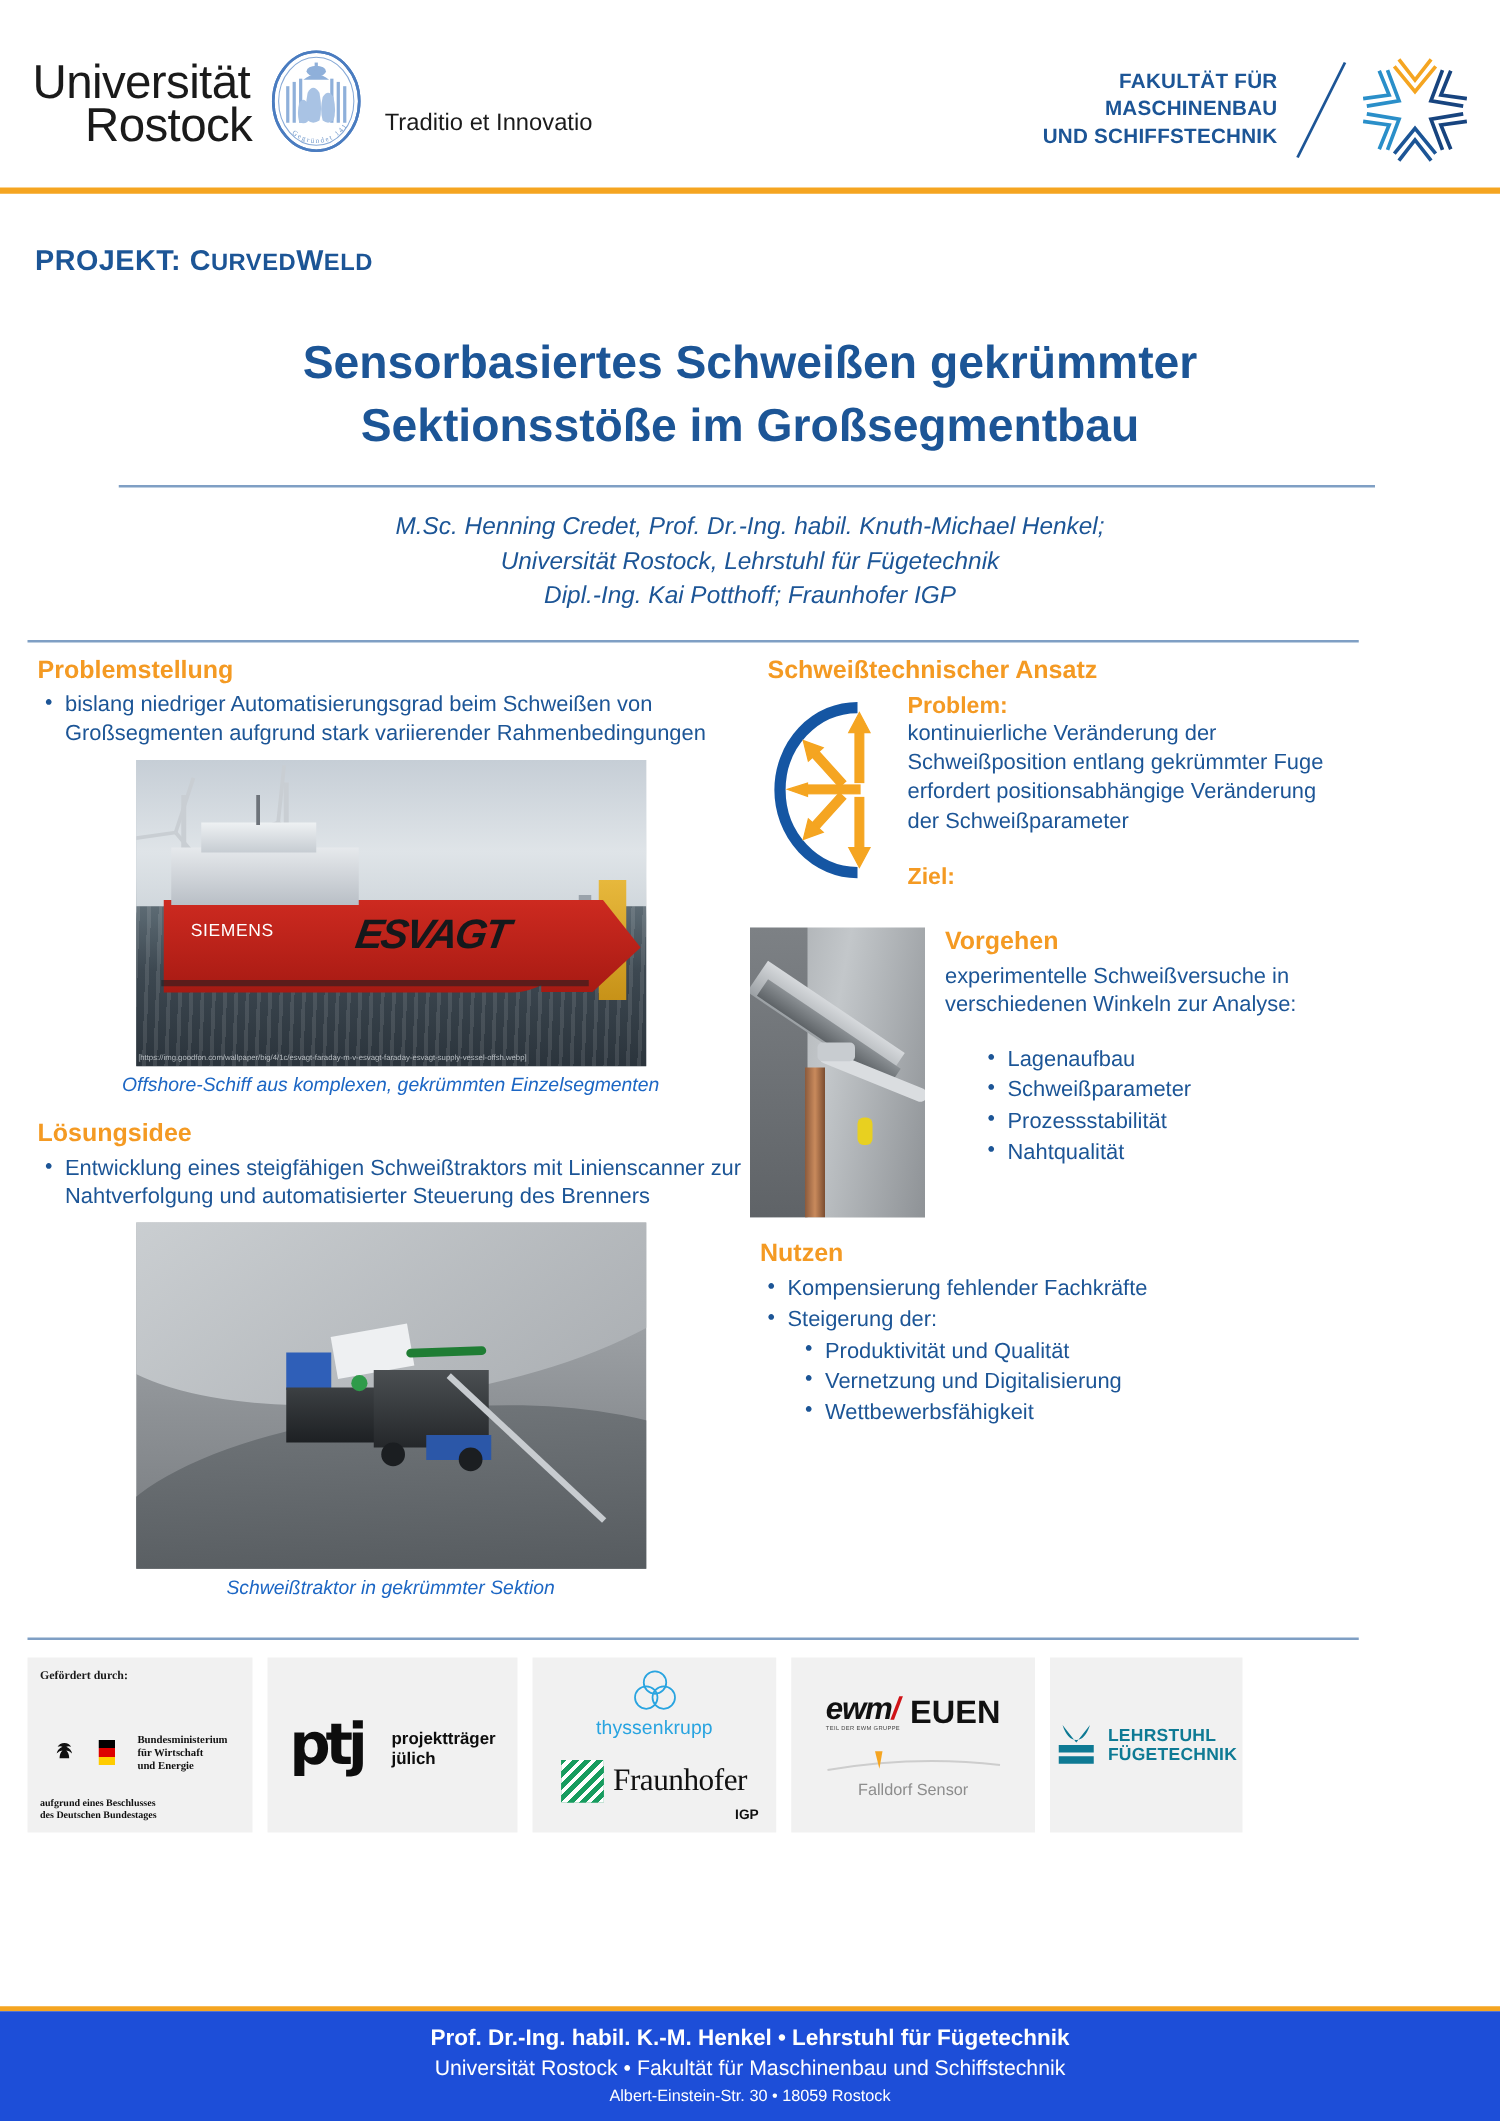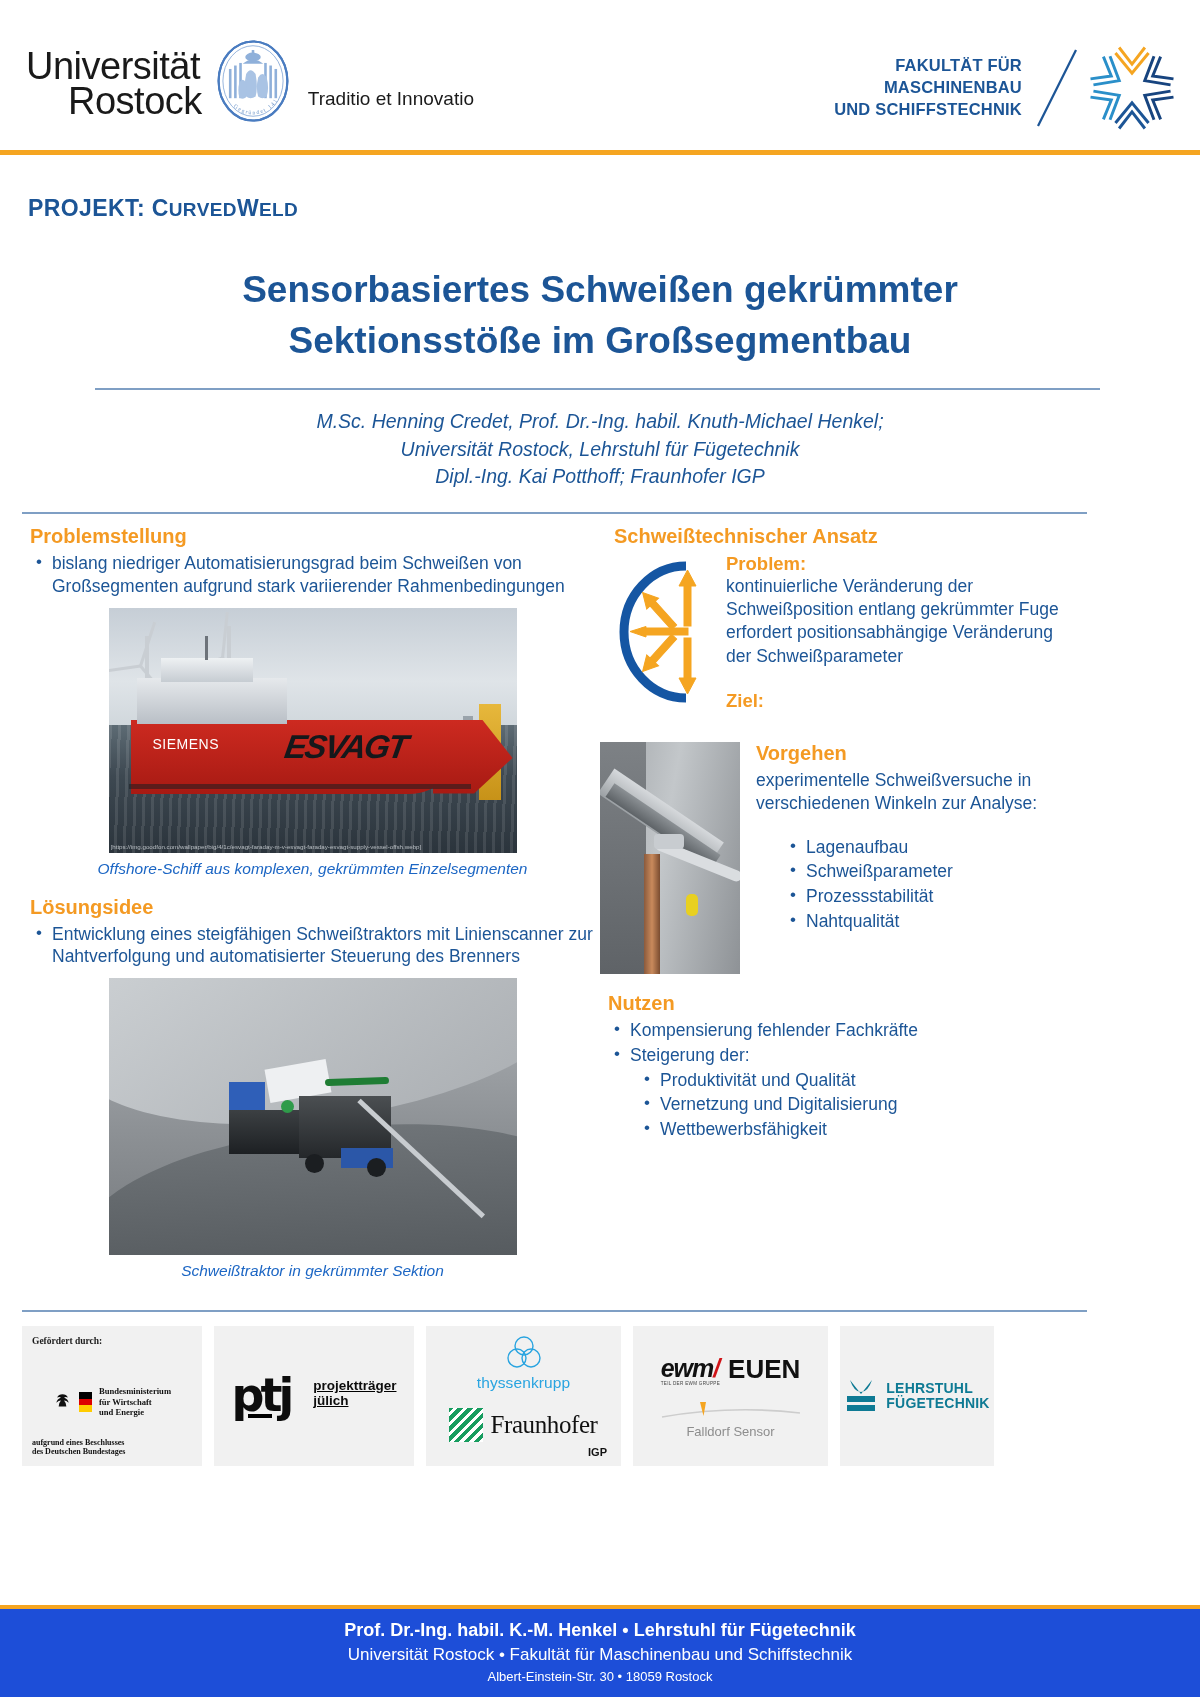--- a/index.html
+++ b/index.html
@@ -124,28 +124,28 @@
   .logobox { background:#f1f1f1; display:flex; flex-direction:column; align-items:center; justify-content:center;
              position:relative; padding:6px; }
   .lb1 { width:180px; }
   .lb2 { width:200px; }
   .lb3 { width:195px; }
   .lb4 { width:195px; }
   .lb5 { width:154px; }
 
   .gef-title { position:absolute; left:10px; top:10px; font-size:9.5px; font-weight:700; color:#1a1a1a;
                font-family:"Liberation Serif", serif; }
-  .bmwi-row { display:flex; align-items:center; gap:7px; margin-top:4px; }
+  .bmwi-row { display:flex; align-items:center; gap:18px; margin-top:4px; }
   .bmwi-flag { width:13px; height:20px; background:linear-gradient(#000 0 33.3%, #d00 33.3% 66.6%, #fc0 66.6% 100%); }
   .eagle { width:19px; height:20px; }
   .bmwi-txt { font-size:8.6px; line-height:1.22; color:#111; font-family:"Liberation Serif", serif; font-weight:700; }
   .gef-foot { position:absolute; left:10px; bottom:9px; font-size:8px; line-height:1.2; color:#111;
               font-family:"Liberation Serif", serif; font-weight:700; }
 
-  .ptj-row { display:flex; align-items:flex-start; gap:23px;text-decoration:underline; }
+  .ptj-row { display:flex; align-items:flex-end; gap:23px; }
   .ptj-mark { font-size:46px; font-weight:700; letter-spacing:-4px; color:#0d0d0d; line-height:0.78;
               font-family:"DejaVu Sans", sans-serif; }
   .ptj-txt { font-size:13.5px; line-height:1.14; color:#0d0d0d; font-weight:700; }
 
   .tk-word { color:#29a4e0; font-size:15.5px; letter-spacing:.1px; }
   .tk-mark { width:44px; height:40px; margin-bottom:1px; }
   .fh-row { display:flex; align-items:center; gap:7px; margin-top:16px; }
   .fh-sq { width:34px; height:34px; background:#179c5f;
            background-image:repeating-linear-gradient(-45deg,#fff 0 3px, #179c5f 3px 7px); }
   .fh-word { font-size:25px; color:#111; letter-spacing:-.4px; font-family:"Liberation Serif", serif; }

